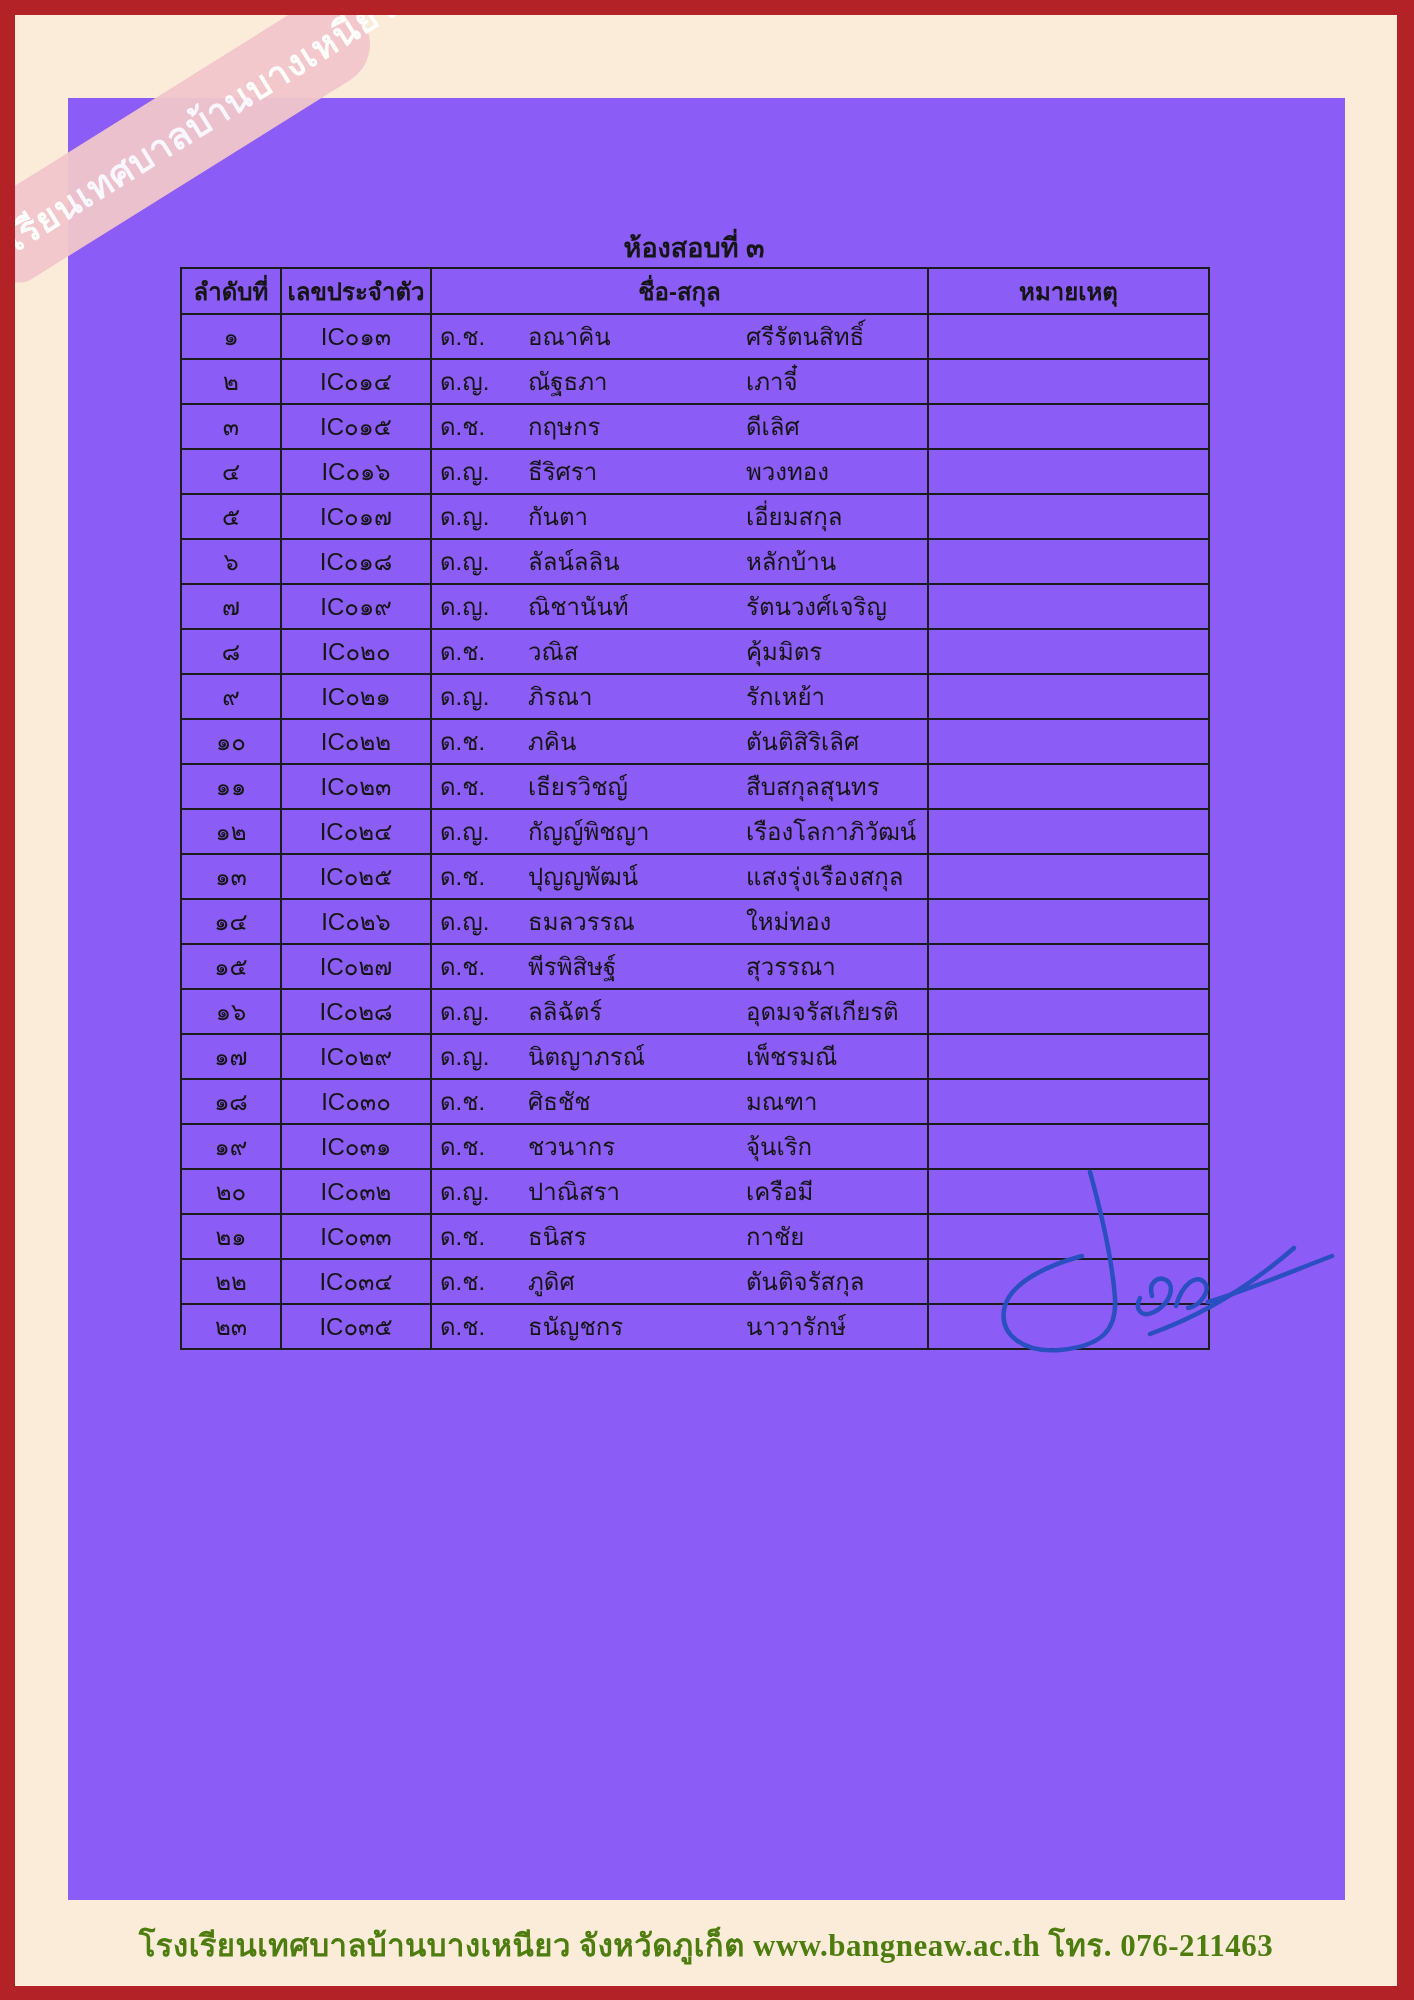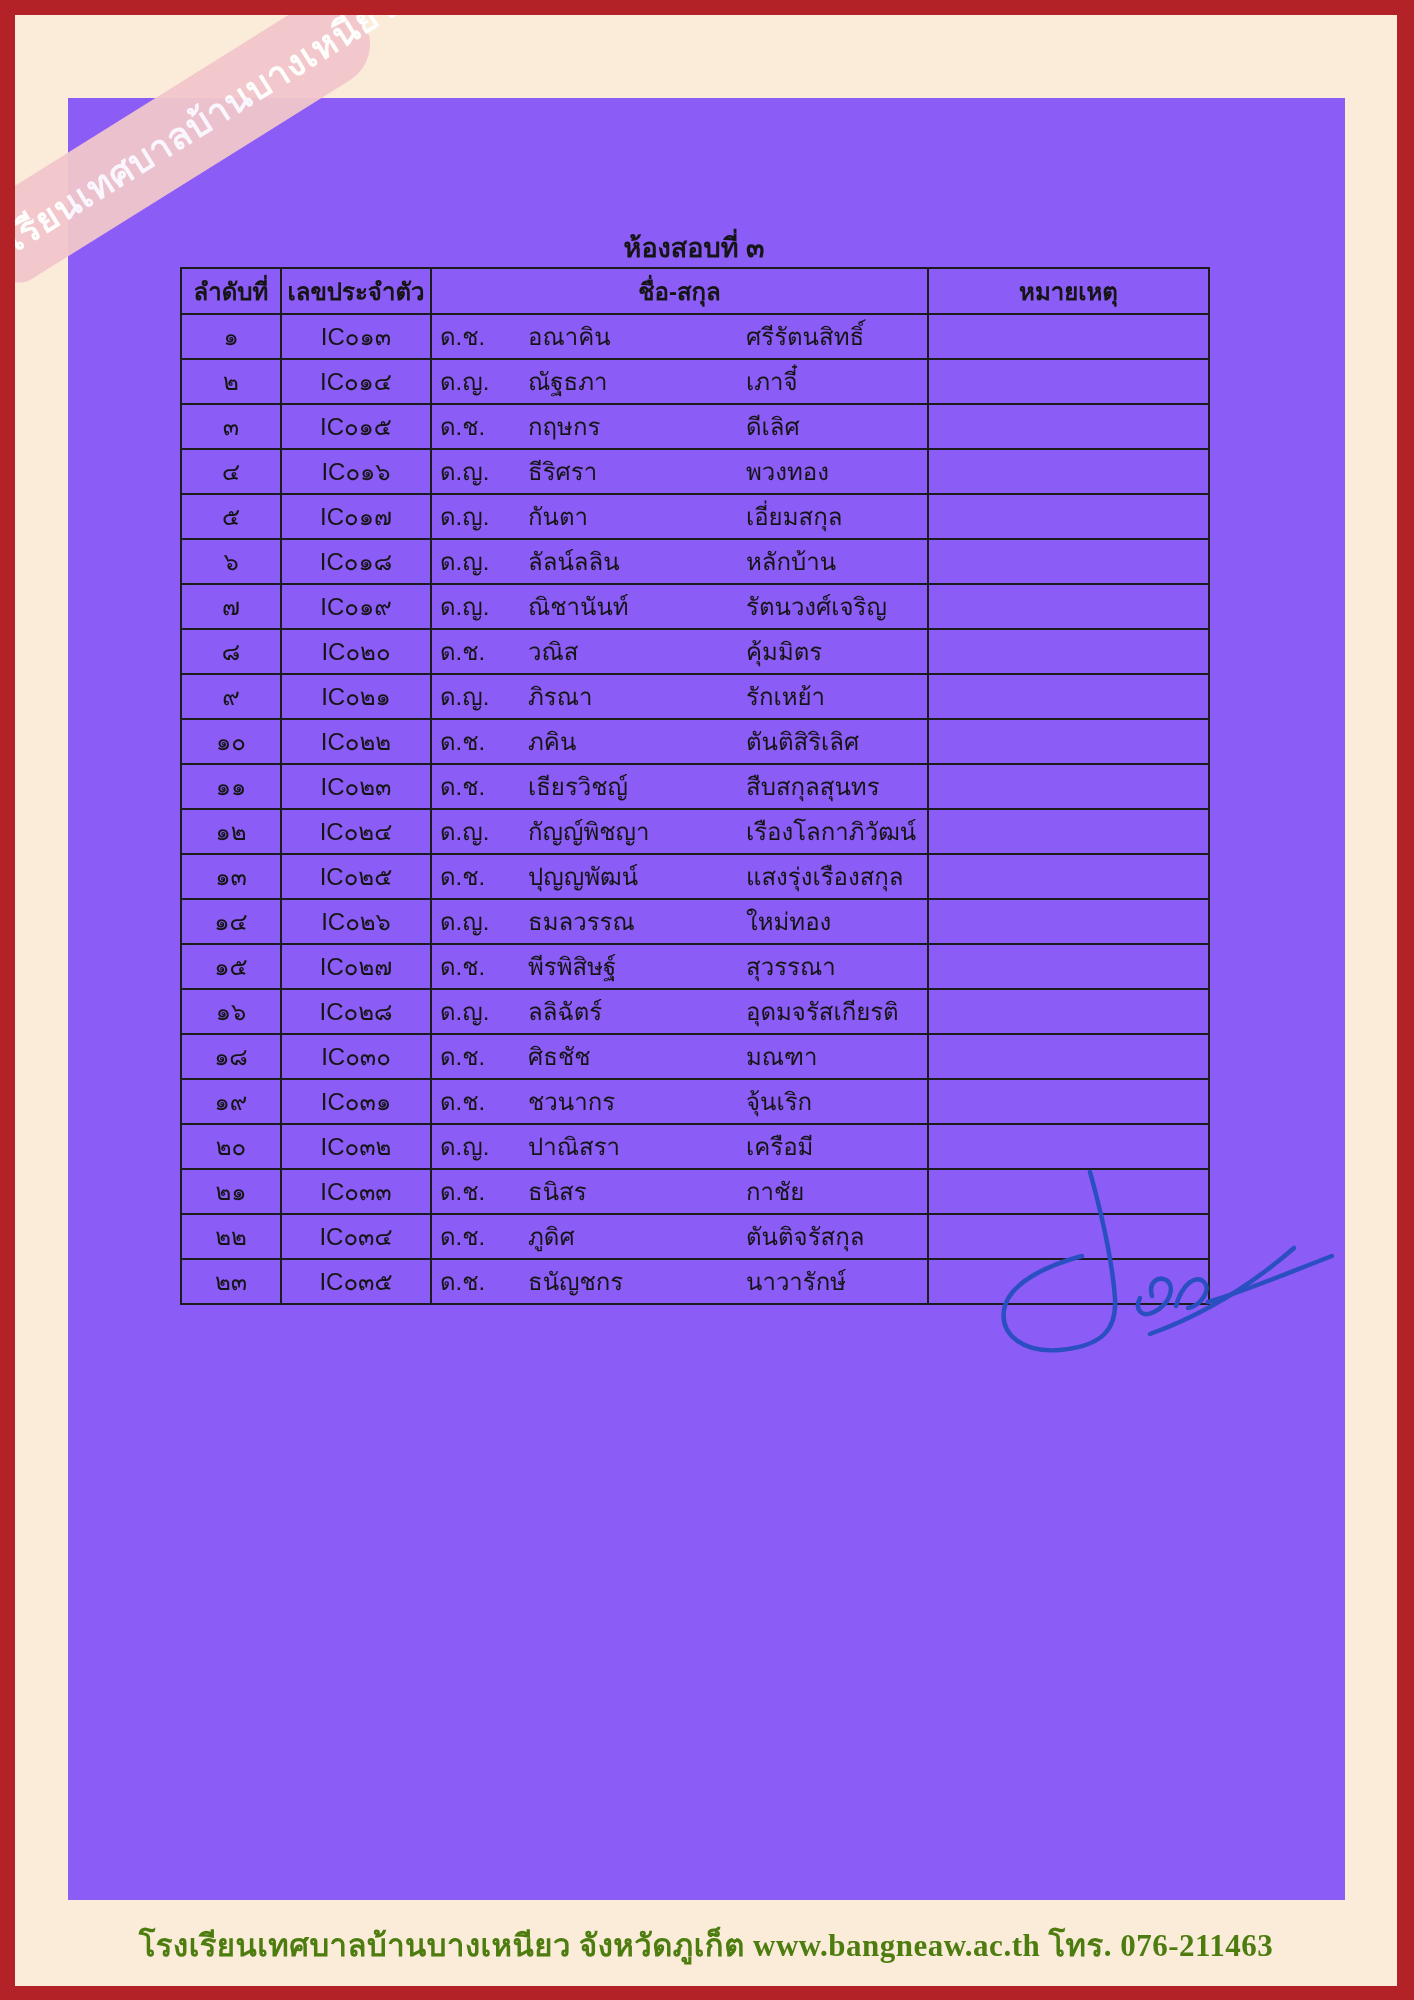--- a/index.html
+++ b/index.html
@@ -168,20 +168,26 @@
               <td class="c-name"><span class="np">ด.ช.</span><span class="nf">พีรพิสิษฐ์</span><span class="nl">สุวรรณา</span></td>
               <td class="c-remark"></td>
             </tr>
             <tr>
               <td class="c-order">๑๖</td>
               <td class="c-id">IC๐๒๘</td>
               <td class="c-name"><span class="np">ด.ญ.</span><span class="nf">ลลิฉัตร์</span><span class="nl">อุดมจรัสเกียรติ</span></td>
               <td class="c-remark"></td>
             </tr>
             <tr>
+              <td class="c-order">๑๗</td>
+              <td class="c-id">IC๐๒๙</td>
+              <td class="c-name"><span class="np">ด.ญ.</span><span class="nf">นิตญาภรณ์</span><span class="nl">เพ็ชรมณี</span></td>
+              <td class="c-remark"></td>
+            </tr>
+            <tr>
               <td class="c-order">๑๘</td>
               <td class="c-id">IC๐๓๐</td>
               <td class="c-name"><span class="np">ด.ช.</span><span class="nf">ศิธชัช</span><span class="nl">มณฑา</span></td>
               <td class="c-remark"></td>
             </tr>
             <tr>
               <td class="c-order">๑๙</td>
               <td class="c-id">IC๐๓๑</td>
               <td class="c-name"><span class="np">ด.ช.</span><span class="nf">ชวนากร</span><span class="nl">จุ้นเริก</span></td>
               <td class="c-remark"></td>

